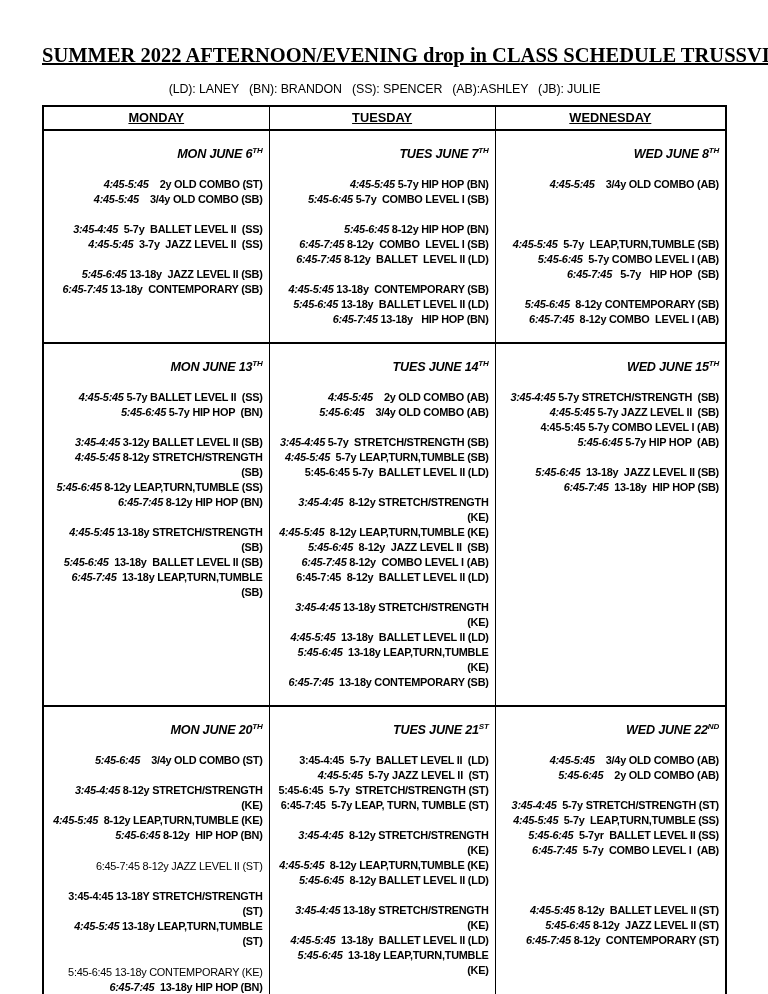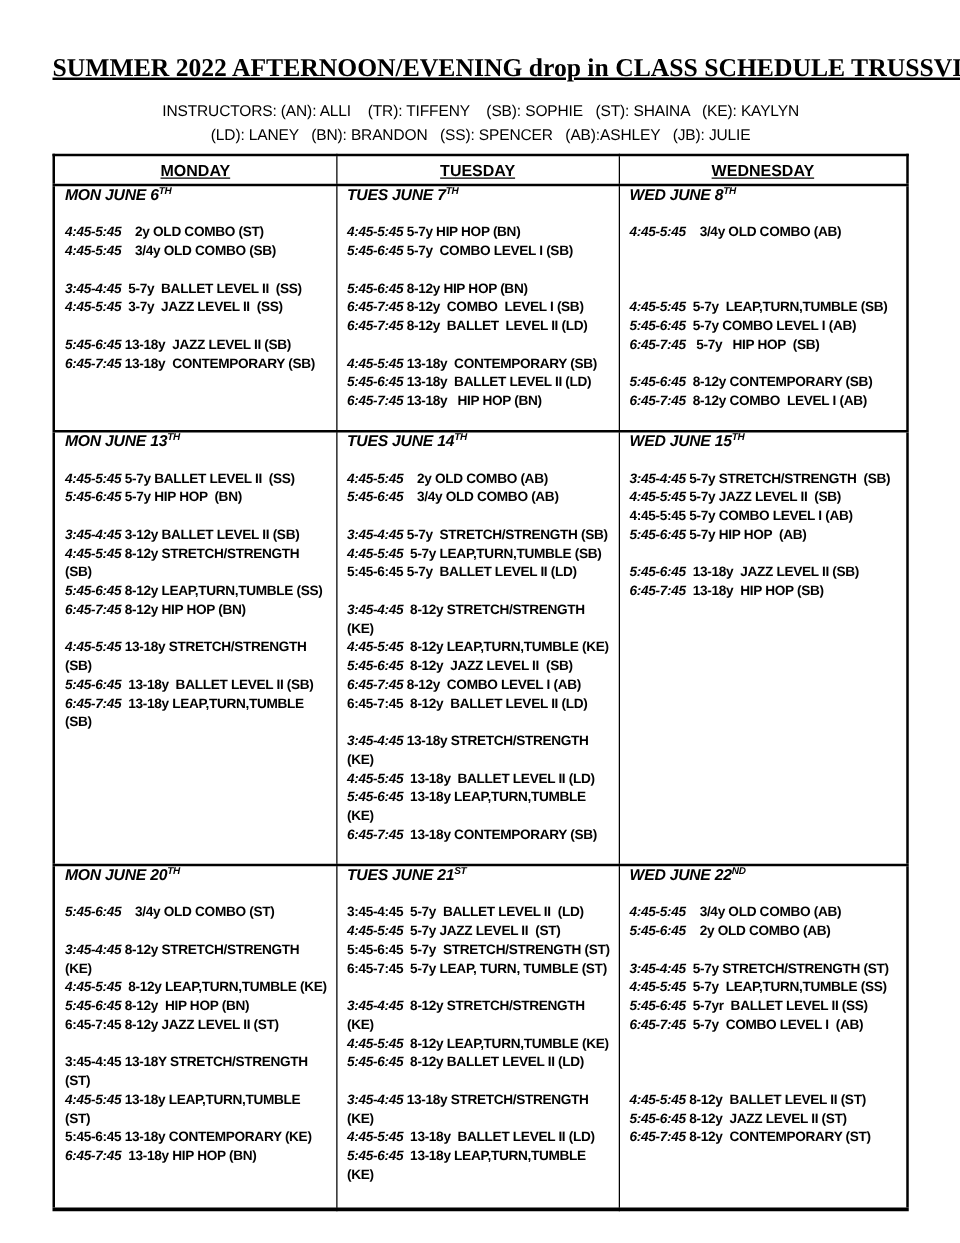--- a/index.html
+++ b/index.html
@@ -47,52 +47,52 @@
     height: 22px;
     font-size: 12.8px;
     font-weight: bold;
     text-align: center;
     vertical-align: middle;
     padding: 0;
   }
   table.schedule th span { text-decoration: underline; margin-top: 20px; }
   table.schedule td {
     vertical-align: top;
-    padding: 0 6px 0 8px;
+    padding: 16px 6px 0 8px;
     font-size: 10.9px;
     font-weight: 700;
     line-height: 15px;
     letter-spacing: -0.25px;
     overflow: hidden;
+    text-align: right;
   }
   tr.r1 { height: 178px; }
   tr.r2 { height: 333px; }
   tr.r3 { height: 275px; }
   .dayhead {
     font-style: italic;
     font-weight: bold;
     font-size: 12.6px;
     line-height: 15px;
     margin-bottom: 15px;
     letter-spacing: -0.2px;
   }
   .dayhead sup { font-size: 8px; line-height: 0; }
   .group { margin-bottom: 15px; }
   .spacer { height: 30px; }
   .entry { white-space: pre-wrap; }
-  .entry.plain { font-weight: 700; }
+  .entry.plain { font-weight: 400; margin-top: 16px; }
   .time { font-style: italic; }
   .time.upright { font-style: normal; }
 </style>
 </head>
 <body>
 
 <div class="page">
   <div class="title">SUMMER 2022 AFTERNOON/EVENING drop in CLASS SCHEDULE TRUSSVILLE</div>
-  <div class="sub">INSTRUCTORS: (AN): ALLI    (TR): TIFFENY    (SB): SOPHIE   (ST): SHAINA   (KE): KAYLYN</div>
   <div class="sub">(LD): LANEY   (BN): BRANDON   (SS): SPENCER   (AB):ASHLEY   (JB): JULIE</div>
 
   <table class="schedule">
     <colgroup>
       <col style="width:33.1%">
         <col style="width:33.1%">
         <col style="width:33.8%">
     </colgroup>
     <thead>
       <tr>

